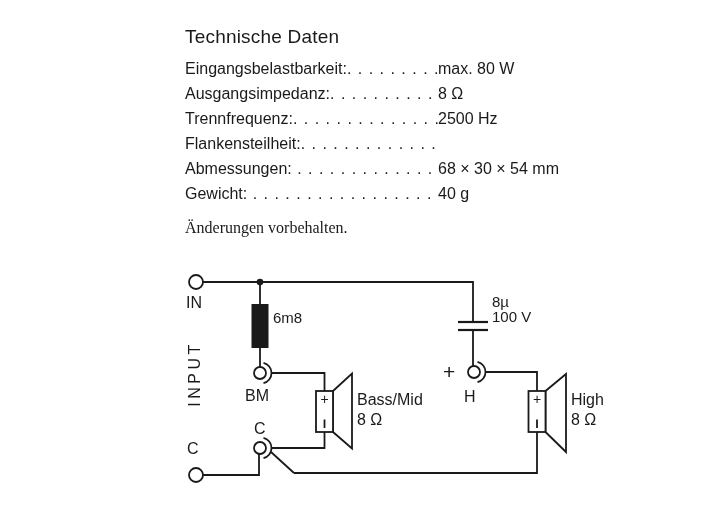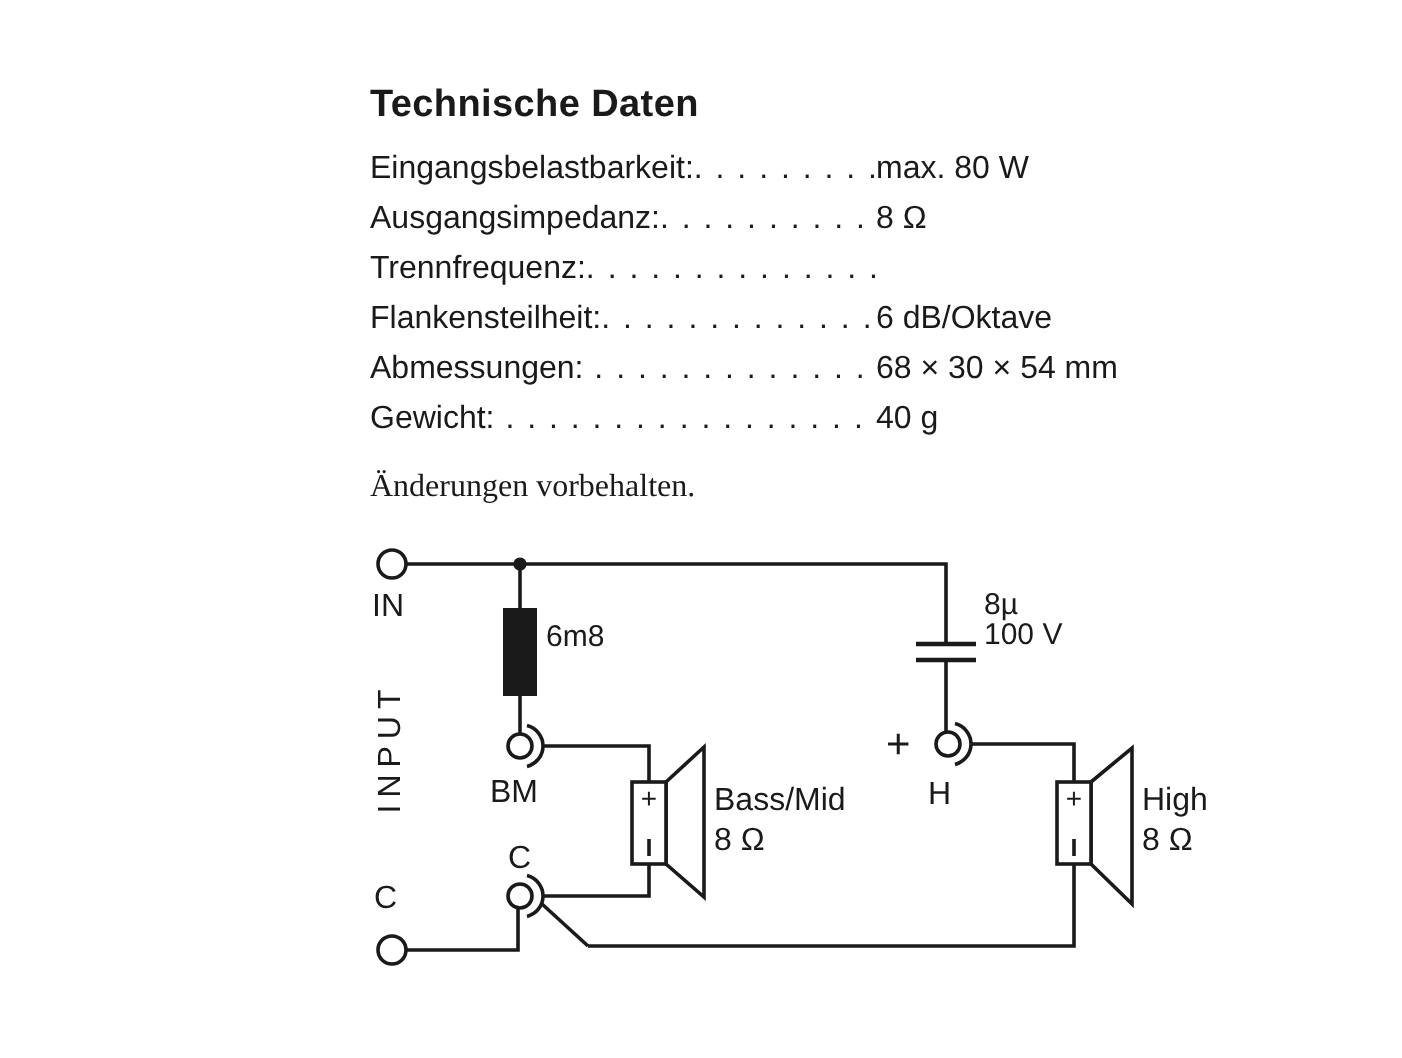--- a/index.html
+++ b/index.html
@@ -8,24 +8,24 @@
     background: #ffffff;
     overflow: hidden;
     font-family: "Liberation Sans", sans-serif;
     color: #1a1a1a;
   }
   .page { position: relative; width: 701px; height: 529px; }
 
   
   .specs { position: absolute; left: 185px; top: 26px; width: 420px; }
   .specs h1 {
-    margin: 16px 0 9px 0;
+    margin: 0 0 9px 0;
     font-size: 19px;
     line-height: 21px;
-    font-weight: bold;
+    font-weight: normal;
     letter-spacing: 0.2px;
   }
   .spec-row {
     display: flex;
     font-size: 16px;
     line-height: 25px;
     white-space: nowrap;
   }
   .leader {
     display: inline-block;
@@ -61,24 +61,24 @@
     <div class="spec-row">
       <span class="leader"><span>Eingangsbelastbarkeit:</span><span class="dots">. . . . . . . . . . . . .</span></span>
         <span class="val">max. 80 W</span>
     </div>
     <div class="spec-row">
       <span class="leader"><span>Ausgangsimpedanz:</span><span class="dots">. . . . . . . . . . . . . . . .</span></span>
         <span class="val">8 Ω</span>
     </div>
     <div class="spec-row">
       <span class="leader"><span>Trennfrequenz:</span><span class="dots">. . . . . . . . . . . . . . . . . . .</span></span>
+        <span class="val">2500 Hz</span>
     </div>
     <div class="spec-row">
       <span class="leader"><span>Flankensteilheit:</span><span class="dots">. . . . . . . . . . . . . . . . . .</span></span>
-        <span class="val">6 dB/Oktave</span>
     </div>
     <div class="spec-row">
       <span class="leader"><span>Abmessungen:</span><span class="dots"> . . . . . . . . . . . . . . . . . . .</span></span>
         <span class="val">68 × 30 × 54 mm</span>
     </div>
     <div class="spec-row">
       <span class="leader"><span>Gewicht:</span><span class="dots"> . . . . . . . . . . . . . . . . . . . . . . .</span></span>
         <span class="val">40 g</span>
     </div>
 

